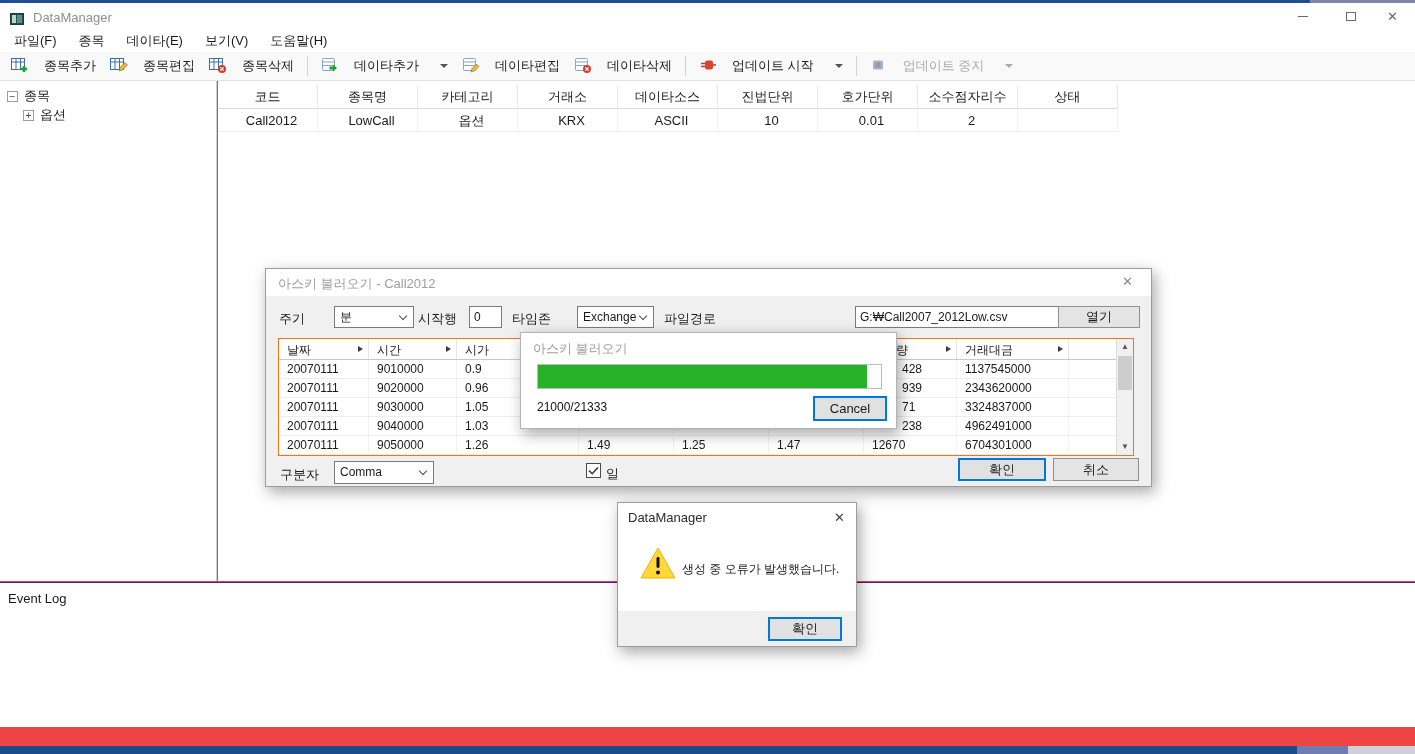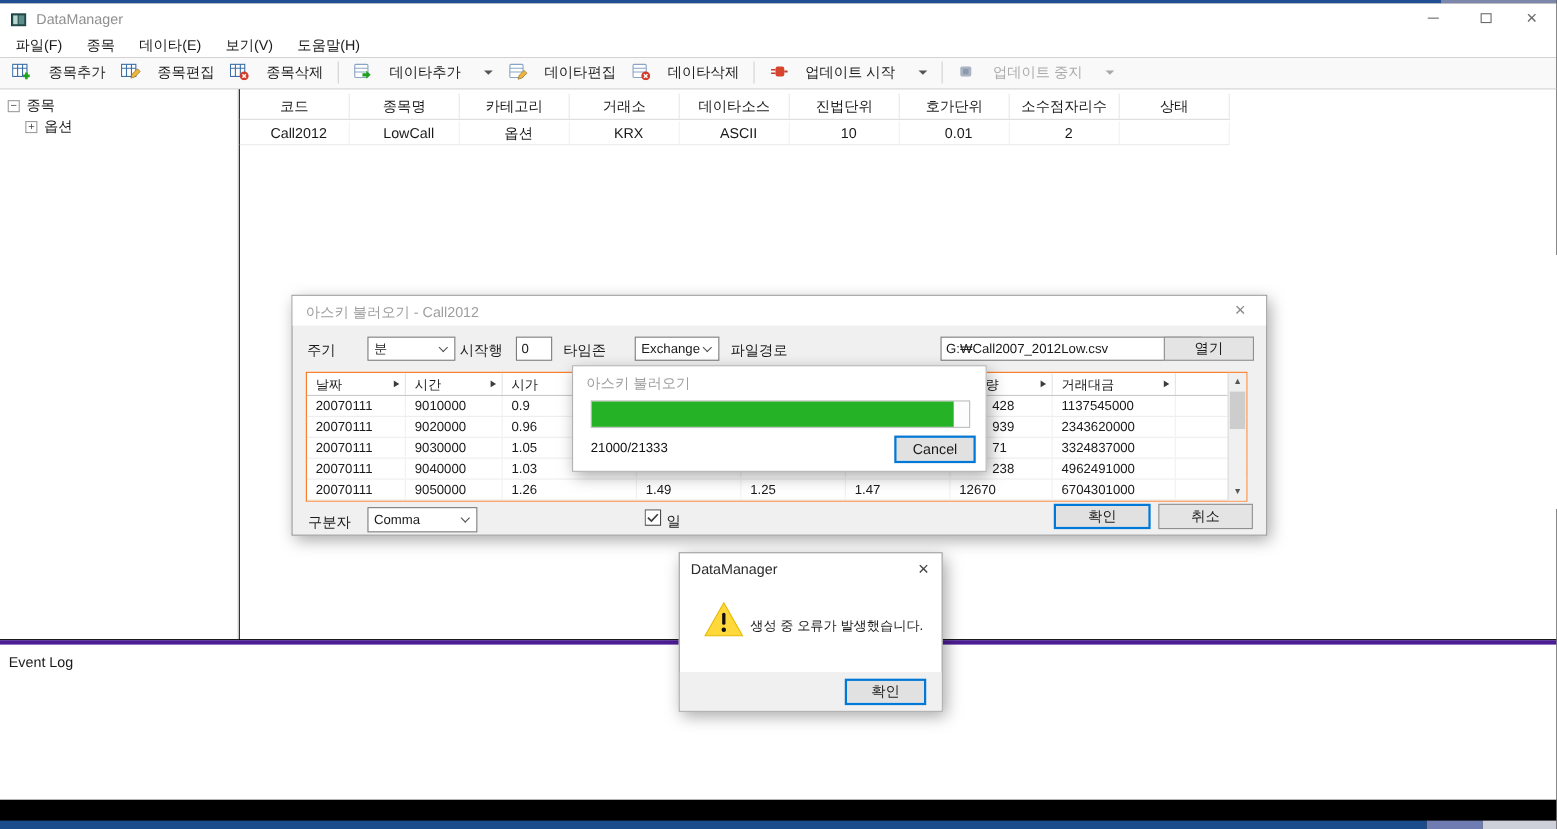--- a/index.html
+++ b/index.html
@@ -1,18 +1,18 @@
 <!DOCTYPE html>
 <html><head>
 <meta charset="utf-8">
 <style>
 * { box-sizing: border-box; margin: 0; padding: 0; }
 body { margin: 0; background: #888; }
 #app {
-  position: relative; width: 1415px; height: 754px; background: #000000;
+  position: relative; width: 1415px; height: 754px; background: #ef4444;
   font-family: "Liberation Sans", sans-serif; color: #1a1a1a; overflow: hidden;
 }
 .abs { position: absolute; }
 
 
 .top-strip { left:0; top:0; width:1415px; height:3px; }
 .top-strip .seg1 { left:0; top:0; width:1310px; height:3px; background:#1f4e95; }
 .top-strip .seg2 { left:1310px; top:0; width:105px; height:3px; background:#7d87ab; }
 .bottom-strip { left:0; top:746px; width:1415px; height:8px; }
 .bottom-strip .seg1 { left:0; top:0; width:1297px; height:8px; background:#1a4c8c; }
@@ -45,21 +45,21 @@
 .exp { width:11px; height:11px; border:1px solid #9c9c9c; background:#fff; font-size:10px; line-height:9px; text-align:center; color:#444; }
 
 
 .list-panel { left:218px; top:81px; width:1197px; height:500px; background:#fff; }
 .lp-header { position:absolute; left:0; top:4px; display:flex; height:24px; border-bottom:1px solid #dcdcdc; }
 .lp-col { width:100px; text-align:center; font-size:13px; line-height:23px; border-right:1px solid #e8e8e8; }
 .lp-row { position:absolute; left:0; top:29px; display:flex; height:22px; border-bottom:1px solid #ececec; }
 .lp-cell { width:100px; text-align:center; font-size:13px; line-height:21px; border-right:1px solid #f2f2f2;padding-left:8px; }
 
 
-.eventlog { left:0; top:582px; width:1415px; height:145px; background:#fff; border-top:4px solid #4c1d95; }
+.eventlog { left:0; top:582px; width:1415px; height:145px; background:#fff; border-top:1px solid #4c1d95; }
 .eventlog-label { position:absolute; left:8px; top:8px; font-size:13px; }
 .statusbar { left:0; top:727px; width:1415px; height:19px; background:#f0f0f0; border-top:1px solid #d9d9d9; }
 .num-cell { position:absolute; left:1315px; top:0; width:53px; height:18px; text-align:center; font-size:12px; line-height:18px; border-left:1px solid #cfcfcf; border-right:1px solid #cfcfcf; }
 .grip-dot { position:absolute; left:1404px; top:13px; width:3px; height:3px; background:#b5b5b5; }
 
 
 .dlg { position:absolute; border:1px solid #9c9c9c; box-shadow:3px 5px 14px rgba(0,0,0,0.35); }
 .dlg-title { position:absolute; left:0; top:0; width:100%; height:27px; background:#fff; }
 .dlg-title-text { position:absolute; left:12px; top:6px; font-size:13px; }
 .dlg-close { position:absolute; top:6px; font-size:13px; line-height:1; }

